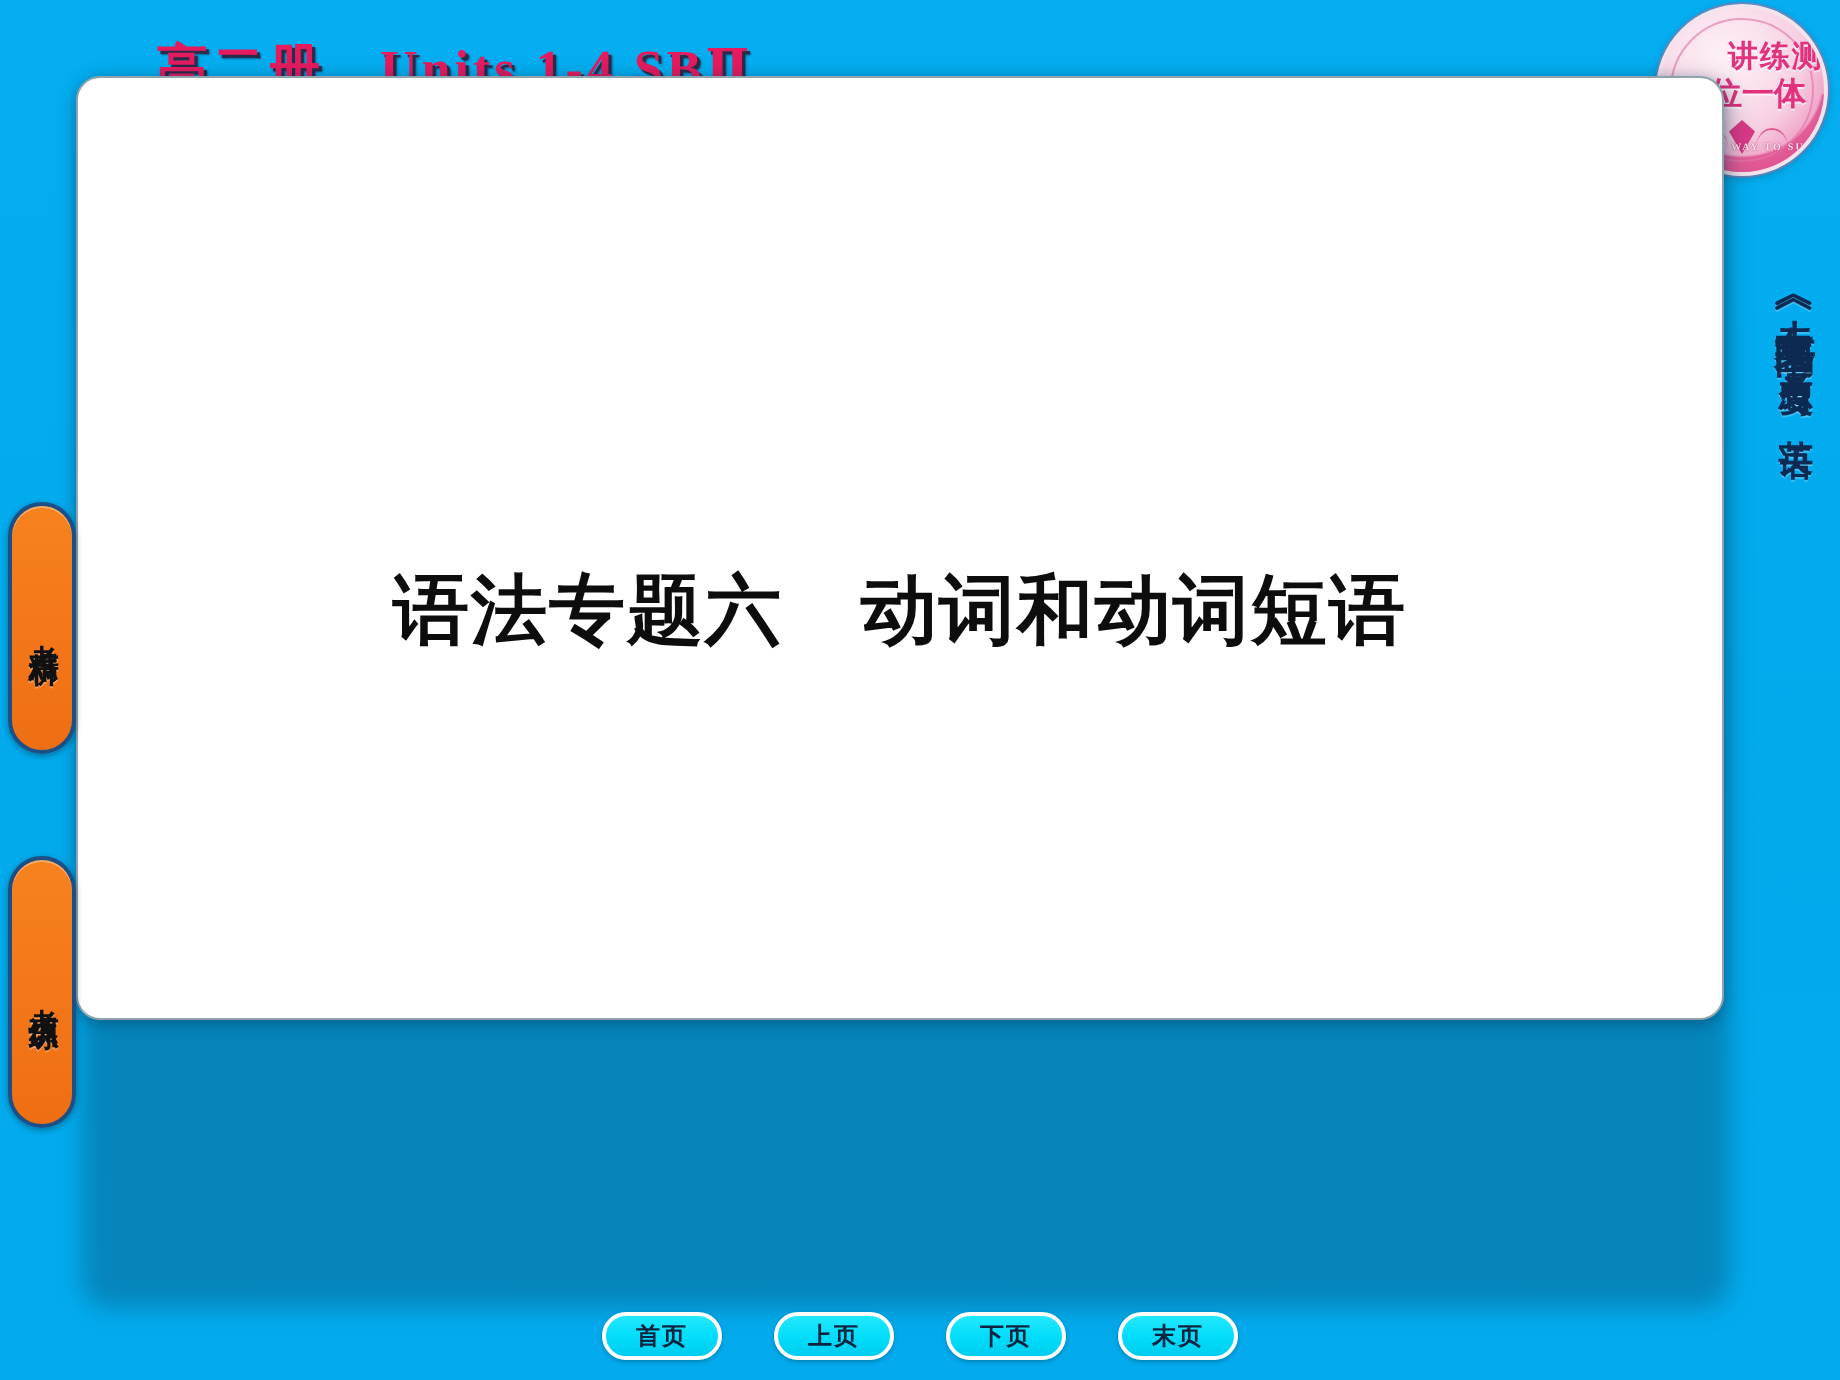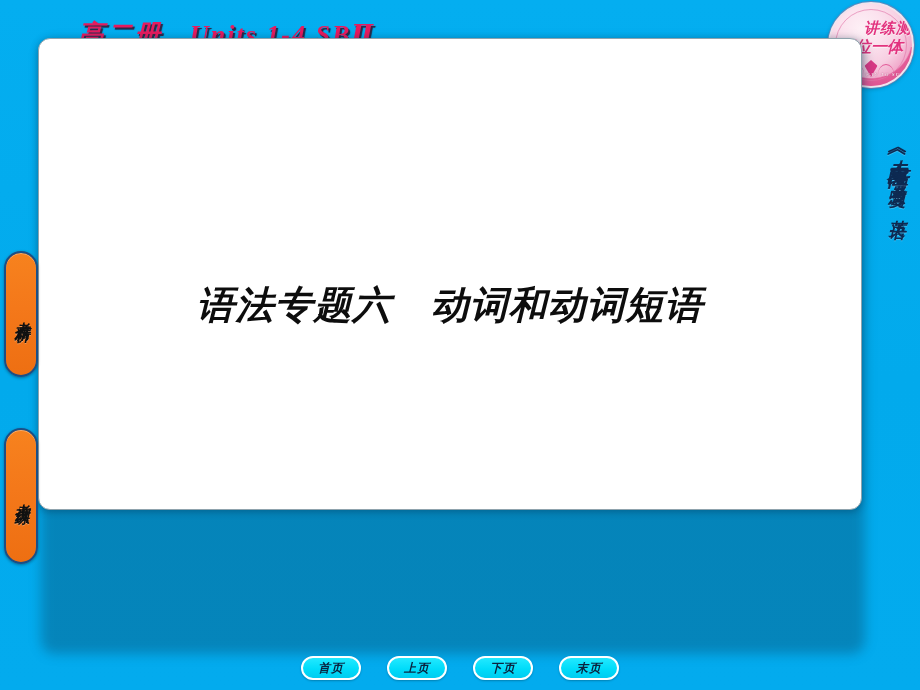--- a/index.html
+++ b/index.html
@@ -1,15 +1,15 @@
 <!DOCTYPE html>
 <html><head>
 <meta charset="utf-8">
 <style>
-  * { box-sizing: border-box; margin: 0; padding: 0; font-style: italic; }
+  * { box-sizing: border-box; margin: 0; padding: 0; }
 
   html, body {
     width: 920px;
     height: 690px;
     overflow: hidden;
   }
 
   body {
     font-family: "Liberation Sans", "DejaVu Sans", sans-serif;
     background: #03ACEF;

